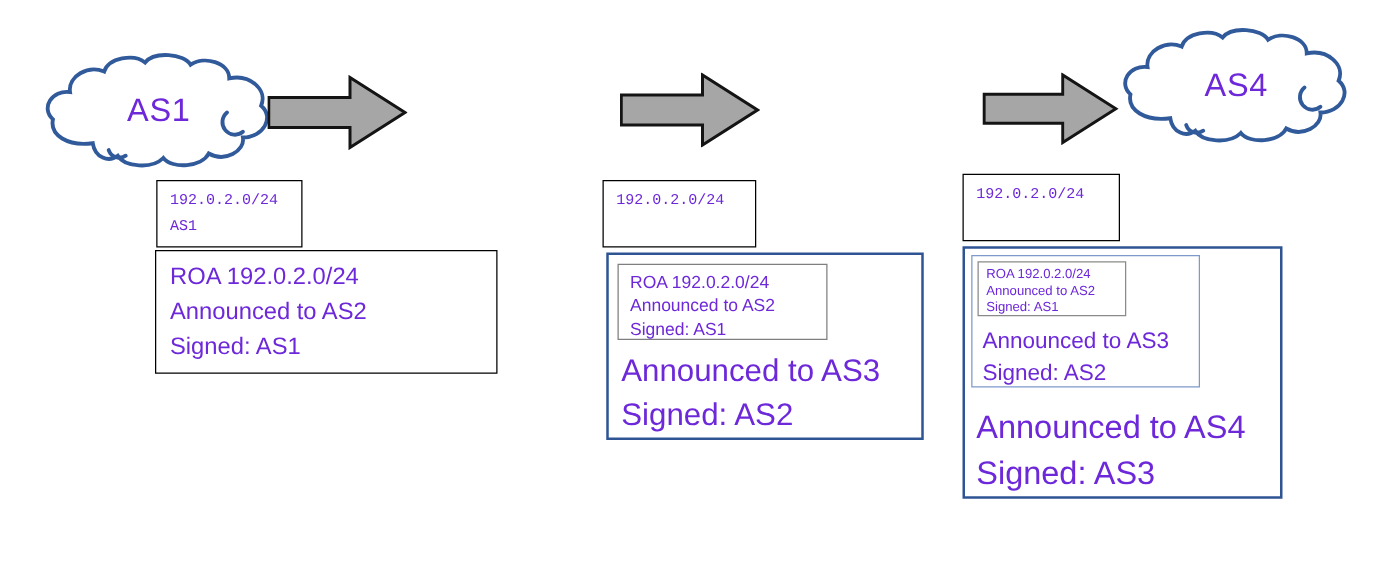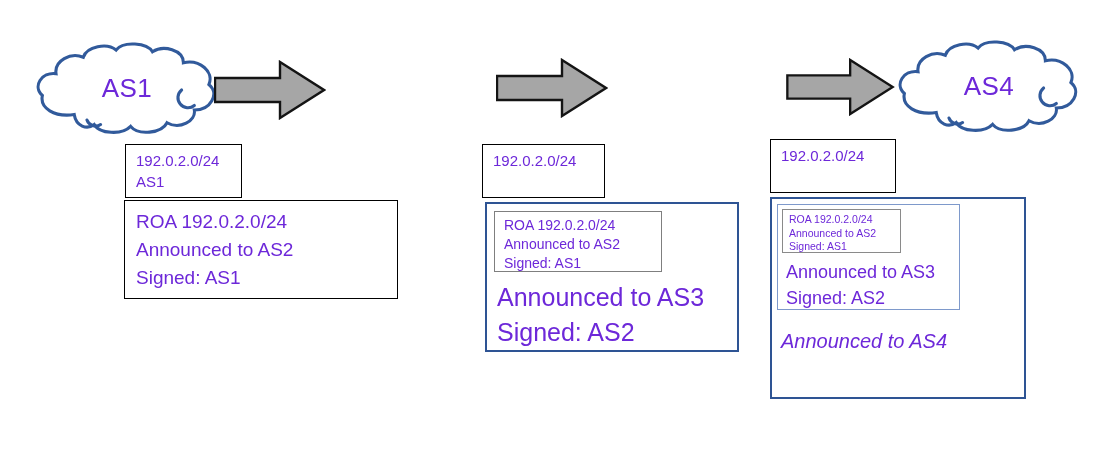--- a/index.html
+++ b/index.html
@@ -21,22 +21,23 @@
     font-size:26px;font-weight:500;letter-spacing:0.5px;
     padding-bottom:4px;box-sizing:border-box;
   }
   
   .flow-arrow svg{display:block;}
   
   .txtbox{box-sizing:border-box;background:#ffffff;}
   .line{display:block;white-space:nowrap;}
   .route-box{
     border:1.6px solid #000000;
-    font-size:15px;line-height:21px;
+    font-size:12px;line-height:21px;
     padding:5px 8px 4px 10px;
+    font-family:Liberation Mono, monospace;
   }
   .roa-box-large{
     border:1.6px solid #000000;
     font-size:19px;line-height:28px;
     padding:7px 8px 4px 11px;
   }
   .blue-box{
     border:2.6px solid #2e5494;
   }
   .roa-box-inner{
@@ -55,21 +56,21 @@
   .roa-box-tiny{
     border:1px solid #8a8a8a;
     font-size:10.5px;line-height:13.5px;
     padding:3px 4px 2px 6px;
     background:#ffffff;box-sizing:border-box;
   }
   .announce-mid{
     font-size:18px;line-height:26px;font-weight:500;
   }
   .announce-xl{
-    font-size:20px;line-height:37px;font-weight:500;font-style:italic;
+    font-size:26px;line-height:37px;font-weight:500;
   }
 </style>
 </head>
 <body>
 
 <div class="canvas">
 
   <svg width="0" height="0" style="position:absolute" aria-hidden="true">
     <defs>
       <g id="cloud-shape" stroke="#315a9b" stroke-width="3.4" fill="#ffffff" stroke-linecap="round">
@@ -103,21 +104,21 @@
       </svg>
   </div>
 
 
   <div class="abs flow-arrow" style="left:784px;top:58px;">
     <svg width="113" height="58" viewBox="0 0 112 60">
         <use href="#block-arrow"></use>
       </svg>
   </div>
 
-  <div class="abs cloud" style="left:898px;top:40px;">
+  <div class="abs cloud" style="left:898px;top:22px;">
     <svg viewBox="0 0 200 104">
         <use href="#cloud-shape"></use>
       </svg>
     <span class="cloud-label">AS4</span>
   </div>
 
   <div class="abs txtbox route-box" style="left:125px;top:144px;width:117px;height:54px;">
     <span class="line">192.0.2.0/24</span>
     <span class="line">AS1</span>
   </div>
@@ -155,16 +156,17 @@
         <span class="line">Announced to AS2</span>
         <span class="line">Signed: AS1</span>
       </div>
       <div class="announce-mid" style="margin:6px 0 0 8px;">
         <span class="line">Announced to AS3</span>
         <span class="line">Signed: AS2</span>
       </div>
     </div>
     <div class="announce-xl" style="margin:13px 0 0 9px;">
       <span class="line">Announced to AS4</span>
+      <span class="line">Signed: AS3</span>
     </div>
   </div>
 
 </div>
 
 </body></html>

